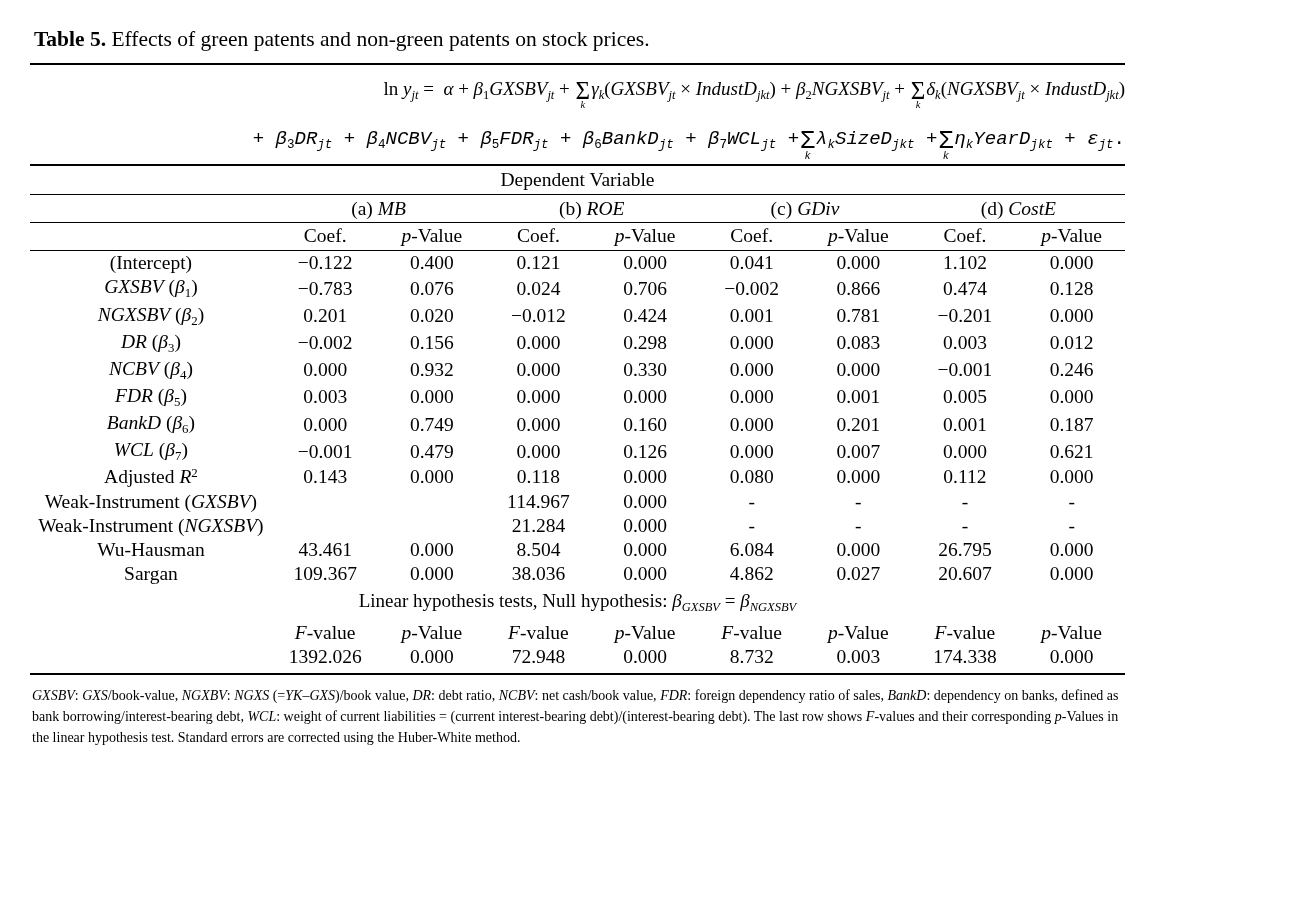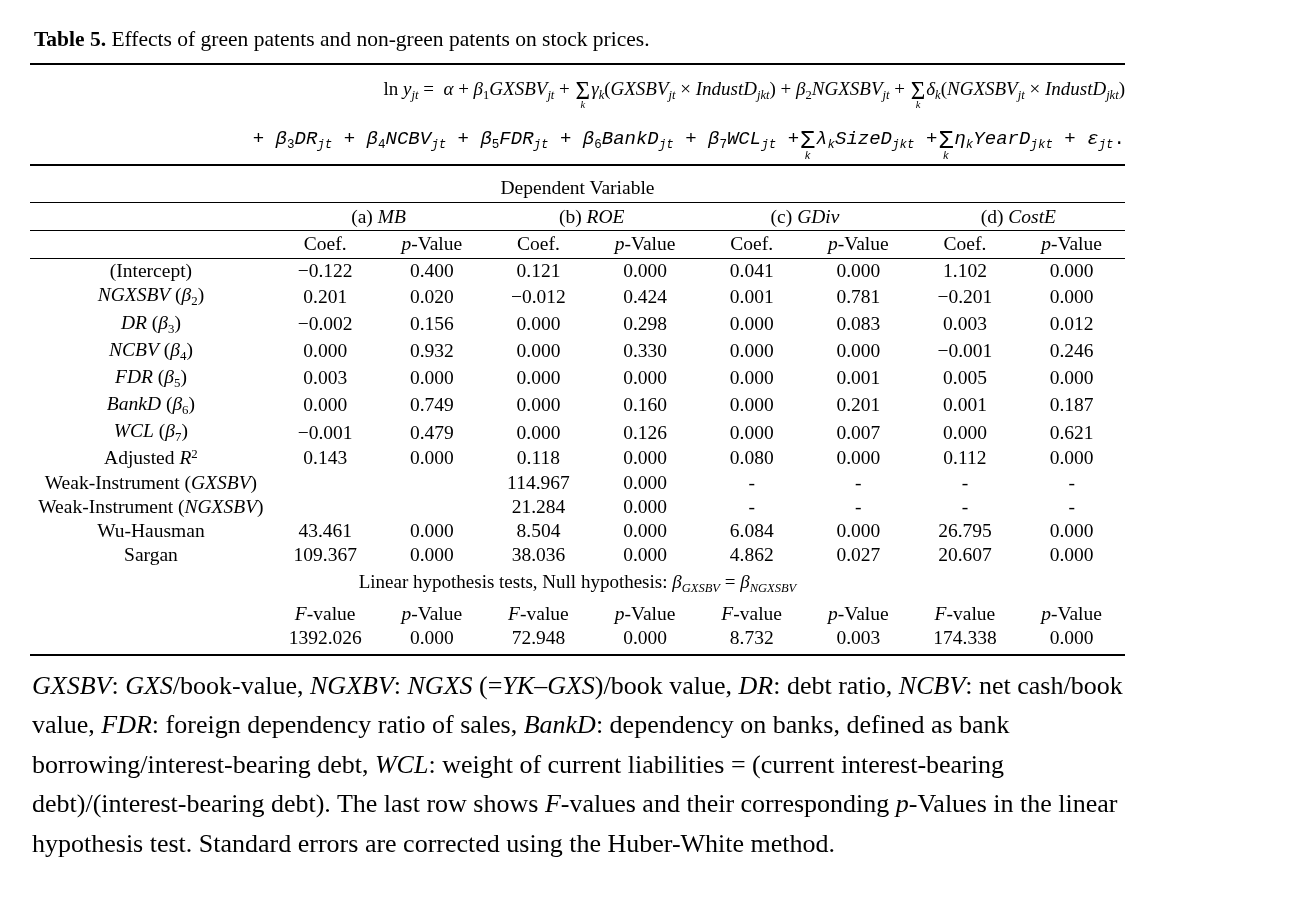--- a/index.html
+++ b/index.html
@@ -58,21 +58,20 @@
     transform: translateX(-50%);
     top: 100%;
     font-size: 10.5px;
     font-style: italic;
   }
 
   table.main {
     border-collapse: collapse;
     width: 100%;
     font-size: 19.5px;
-    margin-top: 8px;
   }
   table.main td, table.main th {
     padding: 1px 2px;
     font-weight: normal;
     text-align: center;
     white-space: nowrap;
   }
   .dep-head {
     font-weight: bold;
     font-size: 19.5px;
@@ -93,21 +92,21 @@
   .datarow td { padding: 1.4px 2px; }
   .b { font-weight: bold; }
   .lh-note {
     padding: 4px 0 3px 0 !important;
     font-size: 19px;
   }
   .fv-head { font-weight: bold; padding-top: 4px !important; }
   .topline td { border-top: 1.2px solid #000; }
 
   .footnote {
-    font-size: 26px;
+    font-size: 14px;
     line-height: 1.52;
     padding: 10px 2px 0 2px;
     text-align: left;
   }
   .footnote .it { font-style: italic; }
 </style>
 </head>
 <body>
 
 <div class="page">
@@ -171,20 +170,31 @@
         <td>−0.122</td>
         <td>0.400</td>
         <td>0.121</td>
         <td>0.000</td>
         <td>0.041</td>
         <td>0.000</td>
         <td>1.102</td>
         <td>0.000</td>
       </tr>
 
+      <tr class="datarow">
+        <td class="label"><span class="it">GXSBV</span> (<span class="it">β</span><span class="subn">1</span>)</td>
+        <td>−0.783</td>
+        <td>0.076</td>
+        <td>0.024</td>
+        <td>0.706</td>
+        <td>−0.002</td>
+        <td>0.866</td>
+        <td>0.474</td>
+        <td>0.128</td>
+      </tr>
 
       <tr class="datarow">
         <td class="label"><span class="it">NGXSBV</span> (<span class="it">β</span><span class="subn">2</span>)</td>
         <td class="b">0.201</td>
         <td class="b">0.020</td>
         <td>−0.012</td>
         <td>0.424</td>
         <td>0.001</td>
         <td>0.781</td>
         <td class="b">−0.201</td>

